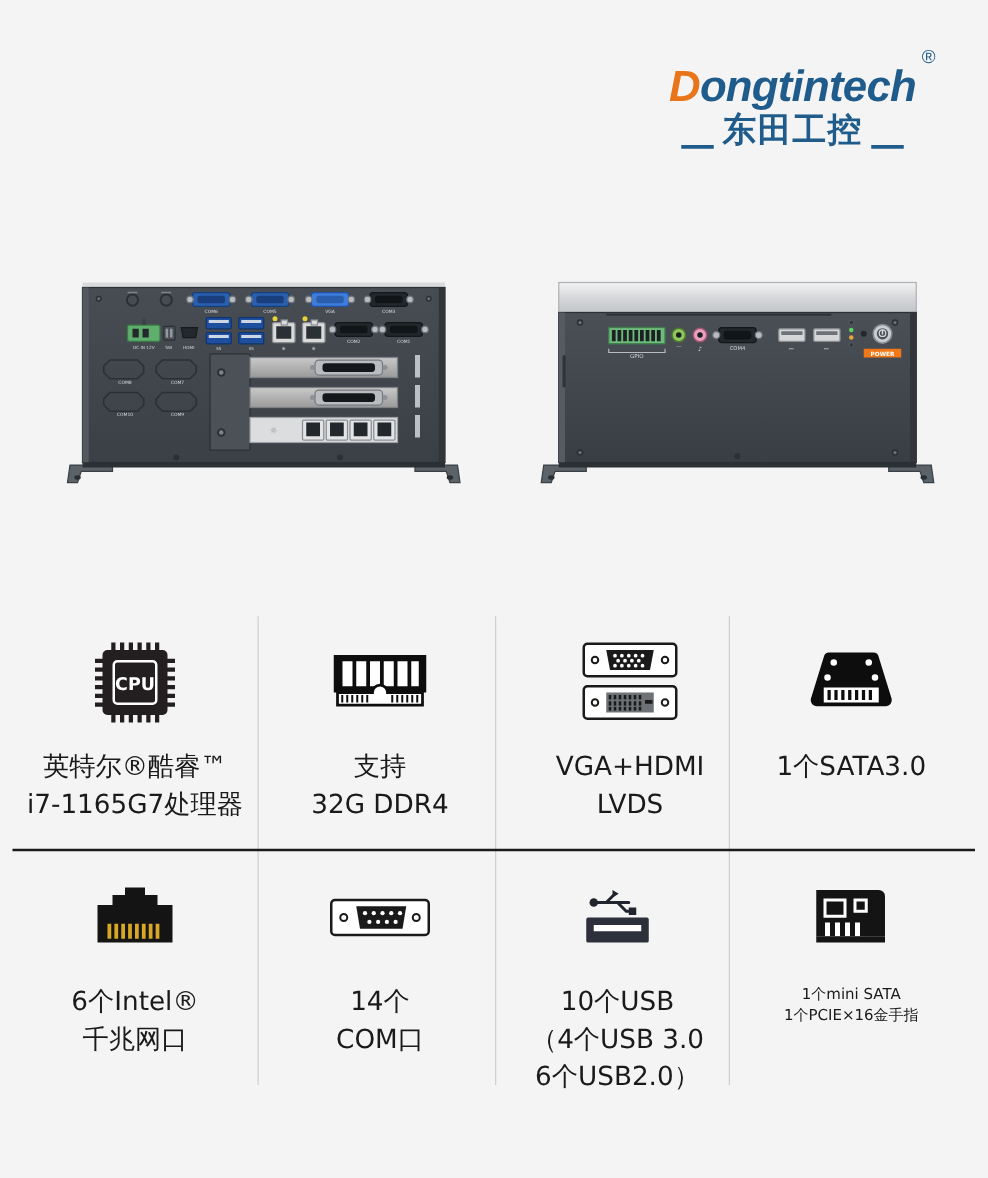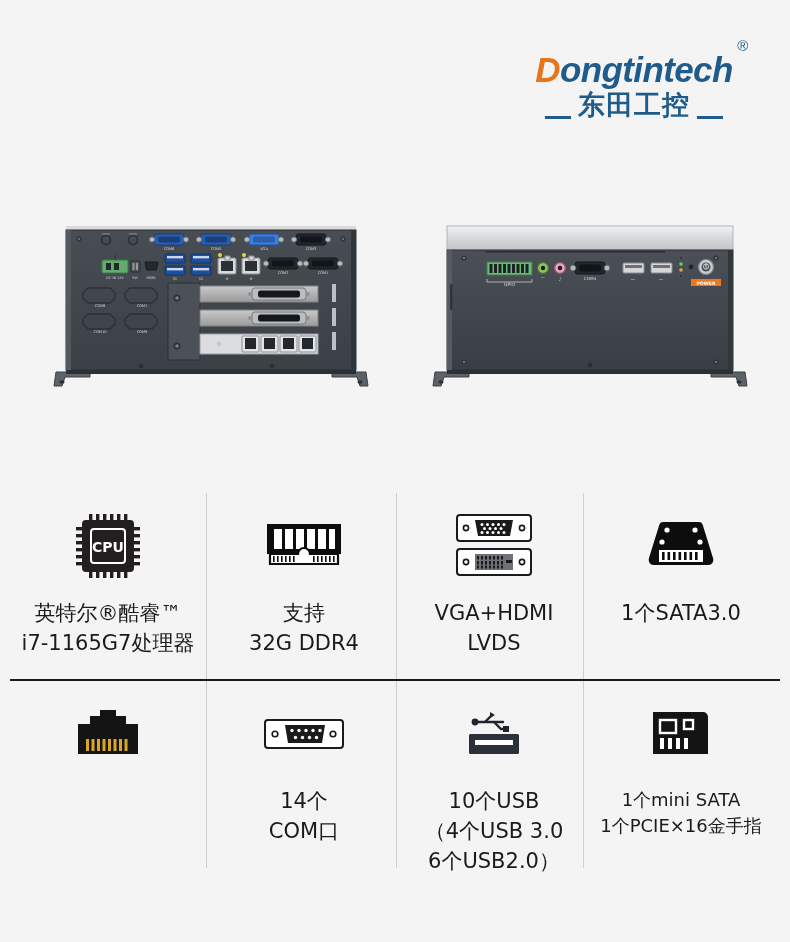--- a/index.html
+++ b/index.html
@@ -61,21 +61,21 @@
     display: flex; flex-direction: column;
     align-items: center;
   }
   .cell .icon { height: 78px; display: flex; align-items: center; justify-content: center; }
   .cell .caption {
     margin-top: 14px; text-align: center;
     font-size: 21px; line-height: 1.42;
     color: #1a1a1a; white-space: nowrap;
     font-family: "DejaVu Sans", sans-serif;
   }
-  .wide .caption { font-size: 18px; }
+  .wide .caption { font-size: 12px; }
 
   svg { display: block; }
 </style>
 </head>
 <body>
 
 <div class="page">
 
   <div class="logo-wrap">
     <div class="logo-word"><span class="d-orange">D</span><span>ongtintech</span><span class="logo-reg">®</span></div>
@@ -419,21 +419,21 @@
               <rect x="68" y="36" width="1.6" height="6"></rect>
           </g>
         </svg>
       </div>
       <div class="caption">
         <div>支持</div>
         <div>32G DDR4</div>
       </div>
     </div>
 
-    <div class="cell" style="left:386px; top:14px">
+    <div class="cell" style="left:396px; top:14px">
       <div class="icon">
         <svg width="78" height="66" viewBox="0 0 78 66">
 
           <rect x="2" y="2" width="74" height="26" rx="3" fill="#ffffff" stroke="#1a1a1a" stroke-width="2"></rect>
           <path d="M20 7 h38 l-3 16 h-32 z" fill="#1a1a1a"></path>
           <g fill="#ffffff">
             <circle cx="27" cy="11.5" r="1.5"></circle>
               <circle cx="32.5" cy="11.5" r="1.5"></circle>
             <circle cx="38" cy="11.5" r="1.5"></circle>
               <circle cx="43.5" cy="11.5" r="1.5"></circle>
@@ -522,20 +522,24 @@
               <rect x="15.5" y="33" width="3" height="12"></rect>
             <rect x="21" y="33" width="3" height="12"></rect>
               <rect x="26.5" y="33" width="3" height="12"></rect>
             <rect x="32" y="33" width="3" height="12"></rect>
               <rect x="37.5" y="33" width="3" height="12"></rect>
             <rect x="43" y="33" width="3" height="12"></rect>
               <rect x="48.5" y="33" width="3" height="12"></rect>
           </g>
         </svg>
       </div>
+      <div class="caption">
+        <div>6个Intel®</div>
+        <div>千兆网口</div>
+      </div>
     </div>
 
     <div class="cell" style="left:196px; top:202px">
       <div class="icon">
         <svg width="82" height="32" viewBox="0 0 82 32">
           <rect x="2" y="2" width="78" height="28" rx="3" fill="#ffffff" stroke="#1a1a1a" stroke-width="2"></rect>
           <path d="M22 7 h40 l-3 18 h-34 z" fill="#1a1a1a"></path>
           <g fill="#ffffff">
             <circle cx="29" cy="12.5" r="1.7"></circle>
               <circle cx="36" cy="12.5" r="1.7"></circle>

